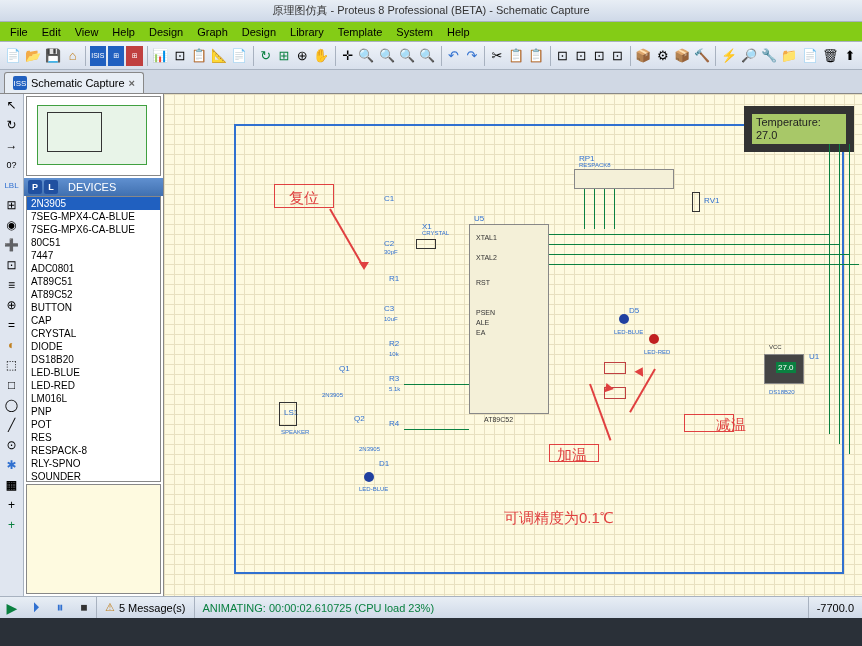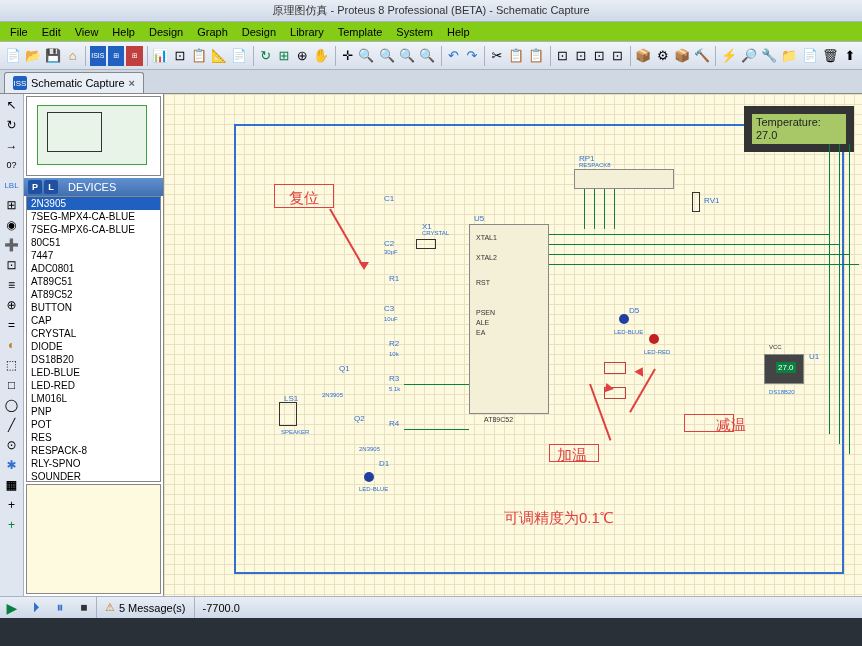--- a/index.html
+++ b/index.html
@@ -236,21 +236,21 @@
 <div class="comp-lbl" style="left:225px;top:257px;font-size:6px">10k</div>
 <div class="comp-lbl" style="left:225px;top:280px">R3</div>
 <div class="comp-lbl" style="left:225px;top:292px;font-size:6px">5.1k</div>
 <div class="comp-lbl" style="left:225px;top:325px">R4</div>
 
 <div class="comp-lbl" style="left:175px;top:270px">Q1</div>
 <div class="comp-lbl" style="left:158px;top:298px;font-size:6px">2N3905</div>
 <div class="comp-lbl" style="left:190px;top:320px">Q2</div>
 <div class="comp-lbl" style="left:195px;top:352px;font-size:6px">2N3905</div>
 
-<div class="comp-lbl" style="left:120px;top:300px">LS1</div>
+<div class="comp-lbl" style="left:120px;top:314px">LS1</div>
 <div class="comp-lbl" style="left:117px;top:335px;font-size:6px">SPEAKER</div>
 <div style="position:absolute;left:115px;top:308px;width:18px;height:24px;border:1px solid #333"></div>
 
 <div class="led" style="left:200px;top:378px;background:#2040a0"></div>
 <div class="comp-lbl" style="left:215px;top:365px">D1</div>
 <div class="comp-lbl" style="left:195px;top:392px;font-size:6px">LED-BLUE</div>
 
 <div class="led" style="left:455px;top:220px;background:#2040a0"></div>
 <div class="comp-lbl" style="left:465px;top:212px">D5</div>
 <div class="comp-lbl" style="left:450px;top:235px;font-size:6px">LED-BLUE</div>
@@ -296,16 +296,17 @@
 <div class="statusbar">
 <div class="sim-btn" style="color:#0a8040">▶</div>
 <div class="sim-btn" style="color:#3070d0">⏵</div>
 <div class="sim-btn" style="color:#3070d0">⏸</div>
 <div class="sim-btn" style="color:#333">⏹</div>
 <div class="status-seg">
 <span style="color:#c08020;margin-right:4px">⚠</span>
 <span>5</span>&nbsp;
 <span>Message(s)</span>
 </div>
+<div class="status-seg" style="color:#0a8040;flex:1">ANIMATING: 00:00:02.610725 (CPU load 23%)</div>
 <div class="status-seg">-7700.0</div>
 </div>
 
 <div class="taskbar"></div>
 
 </body></html>

